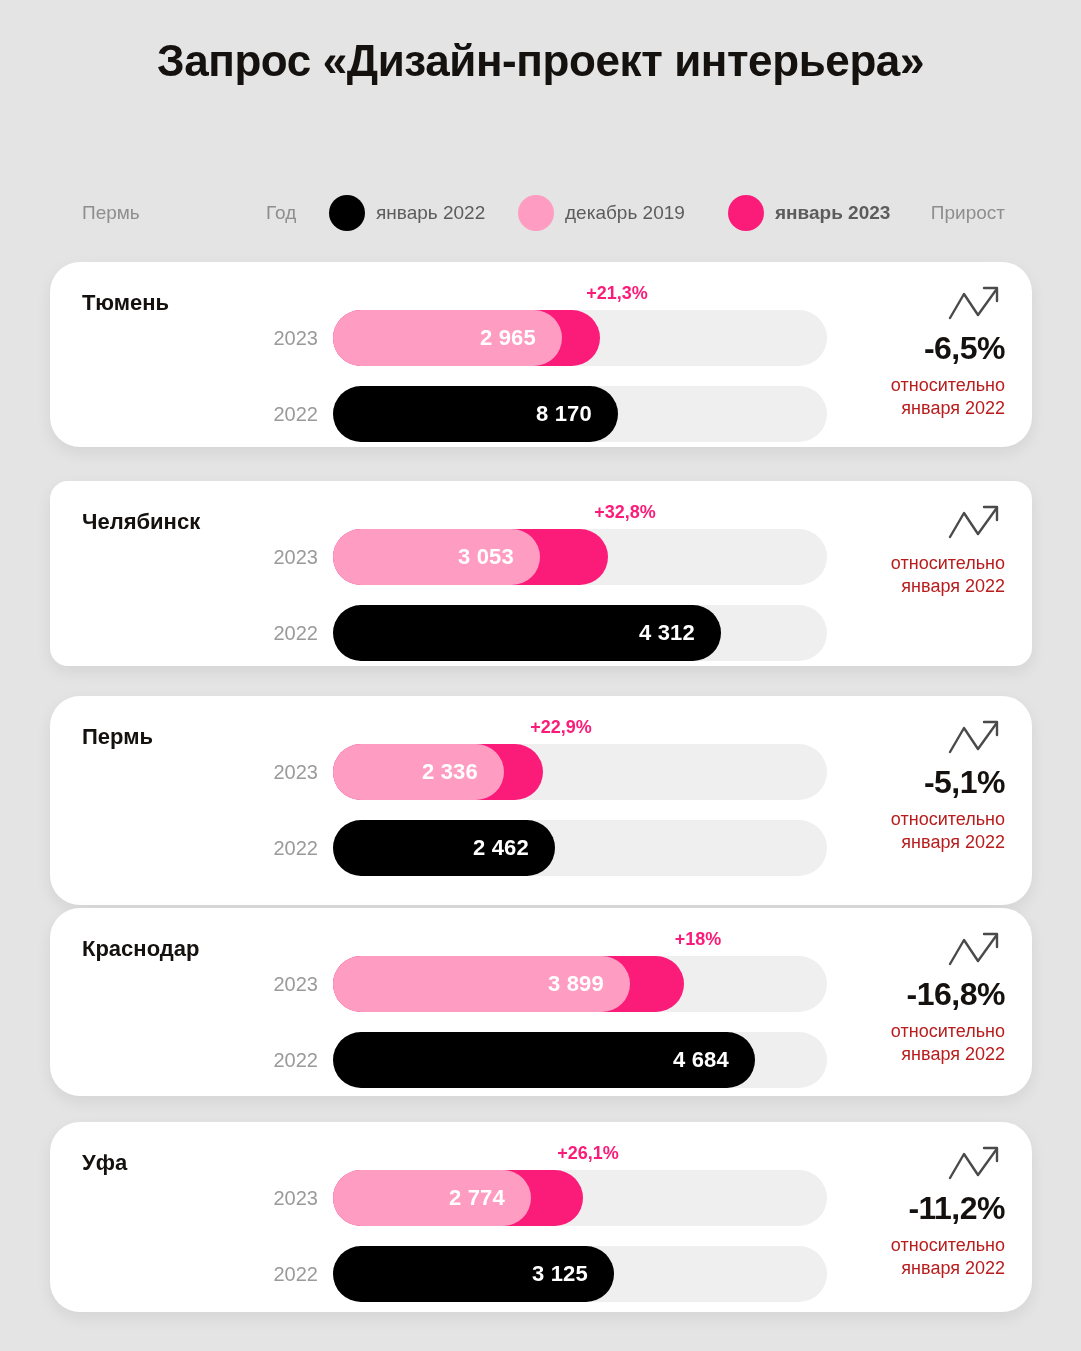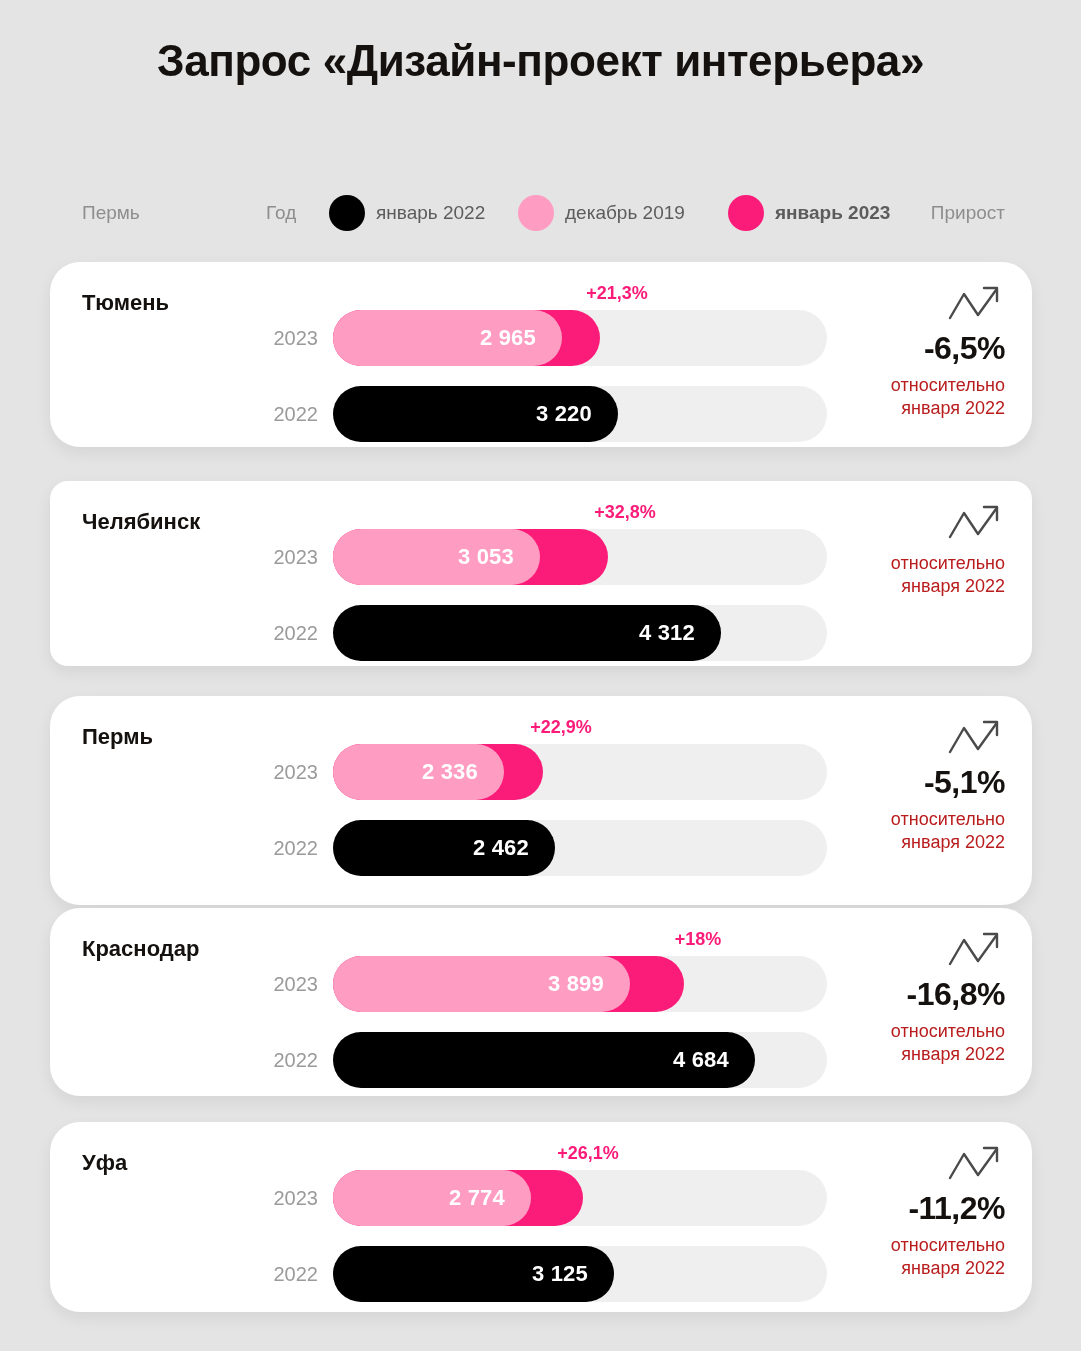--- a/index.html
+++ b/index.html
@@ -259,21 +259,21 @@
         <div class="seg seg-dec" style="width:229px">
           <span class="bar-value">2 965</span>
         </div>
         <span class="delta" style="left:284px">+21,3%</span>
       </div>
     </div>
     <div class="bar-row r2022">
       <span class="row-year">2022</span>
       <div class="track">
         <div class="seg seg-black" style="width:285px">
-          <span class="bar-value">3 220</span>
+          <span class="bar-value">8 170</span>
         </div>
       </div>
     </div>
   </div>
   <div class="growth">
     <svg class="trend-icon" viewBox="0 0 56 42" fill="none" xmlns="http://www.w3.org/2000/svg">
       <path d="M3 34 L17 10 L31 31 L49 6" stroke="#4a4a4a" stroke-width="2.4" stroke-linecap="round" stroke-linejoin="round"></path>
       <path d="M37 4 L50 4 L50 17" stroke="#4a4a4a" stroke-width="2.4" stroke-linecap="round" stroke-linejoin="round"></path>
     </svg>
     <div class="growth-value">-6,5%</div>

